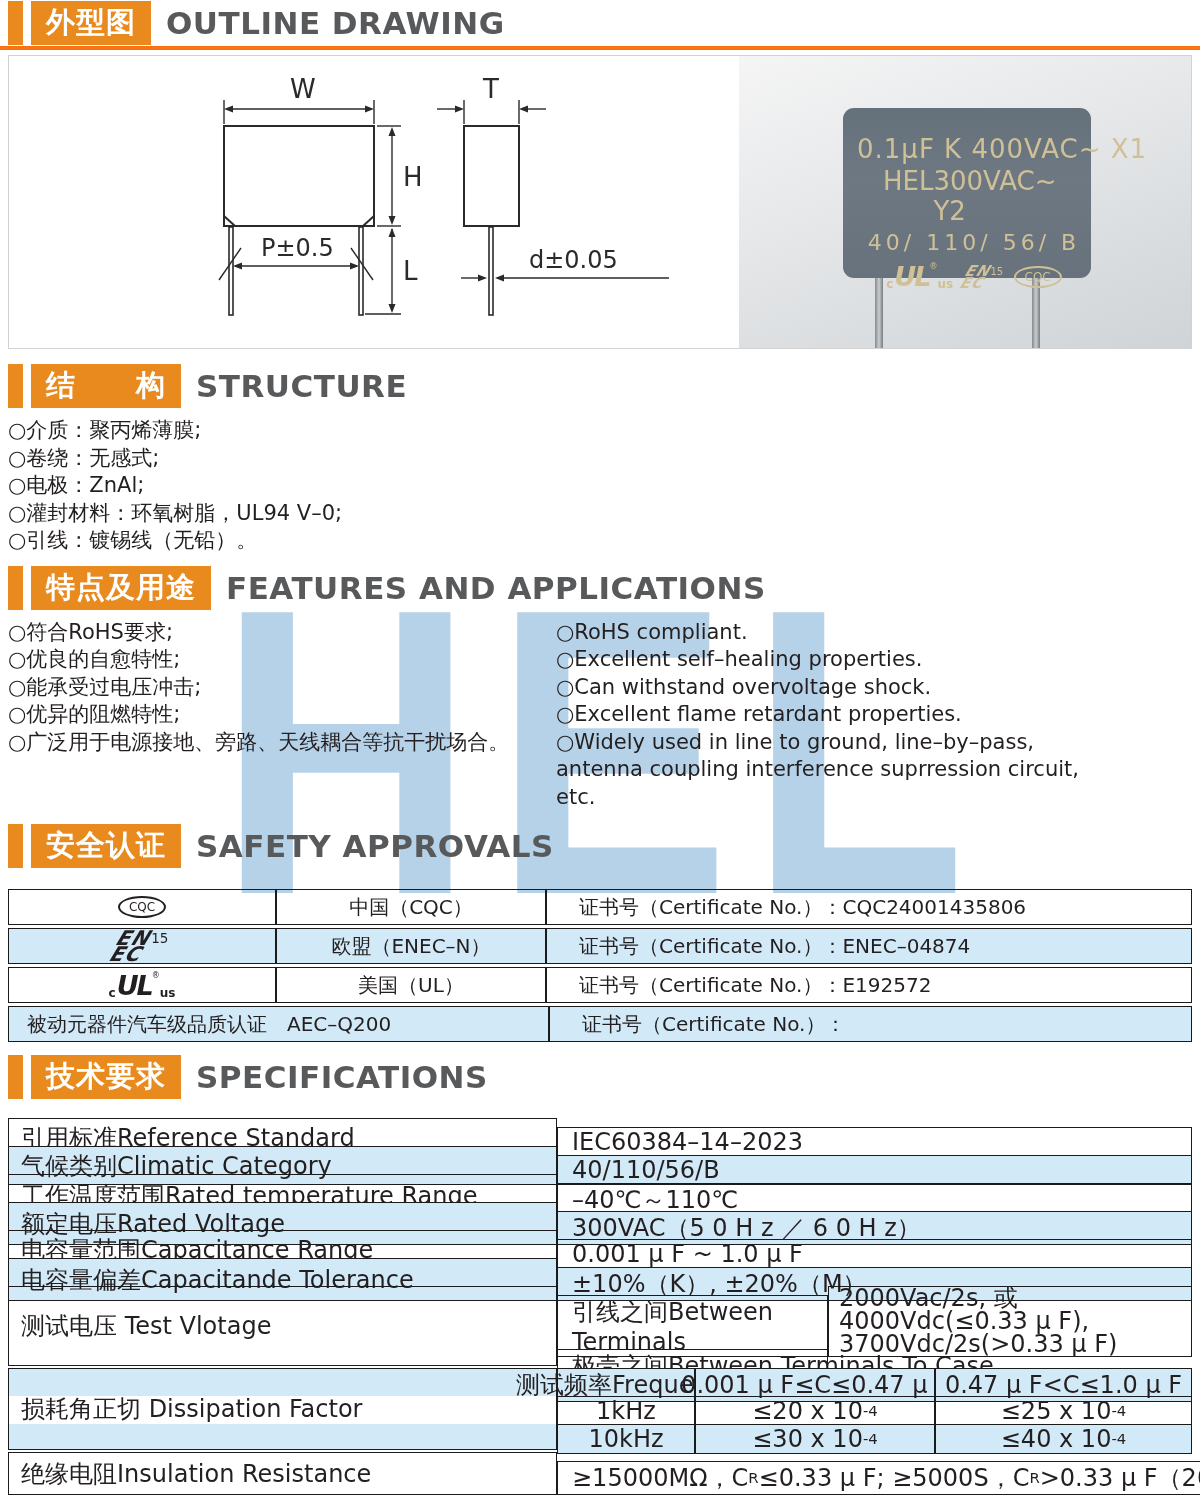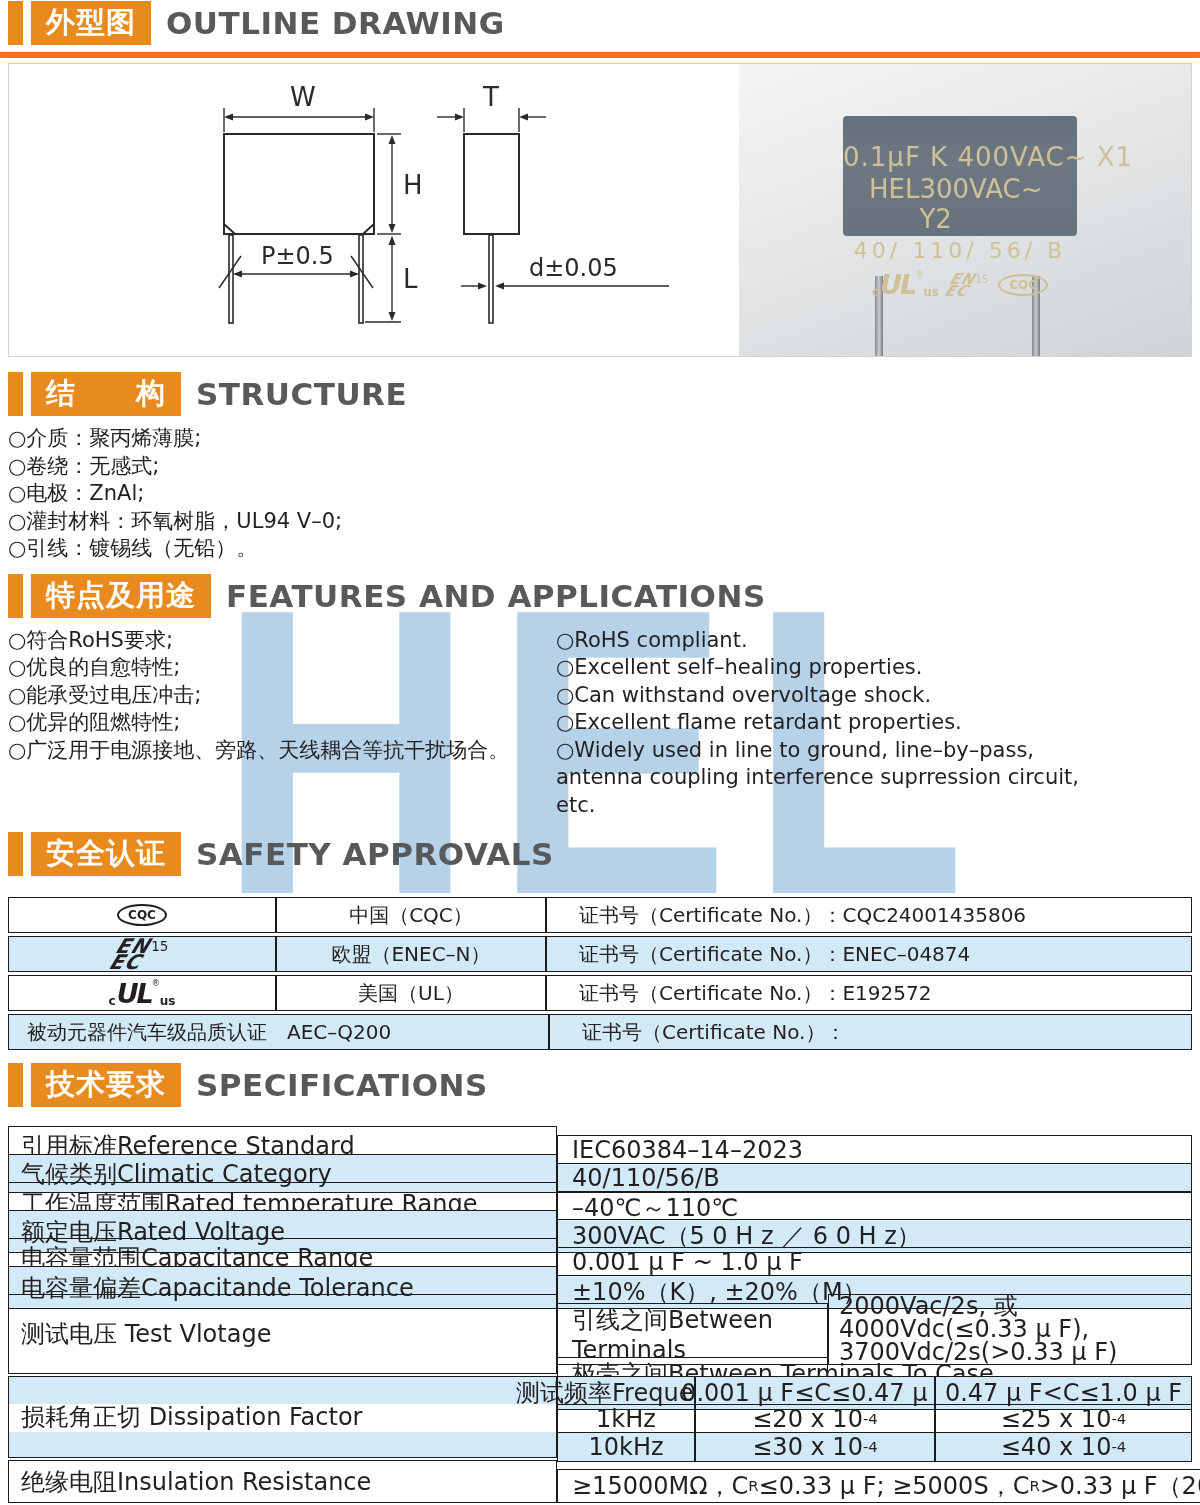--- a/index.html
+++ b/index.html
@@ -18,56 +18,56 @@
   
   .sec-wrap{padding:0 0 0 0;}
   .sec-head{display:flex;align-items:center;height:46px;margin-left:8px;}
   .sec-bar{width:15px;height:44px;background:#e98a1e;margin-right:8px;flex:0 0 auto;}
   .sec-cn{
     background:#e98a1e;color:#ffffff;font-weight:bold;font-size:29px;
     height:44px;display:flex;align-items:center;padding:0 15px;letter-spacing:1px;
     white-space:pre;
   }
   .sec-en{color:#58595b;font-weight:bold;font-size:31px;margin-left:15px;letter-spacing:0.5px;white-space:nowrap;}
-  .head-rule{border-bottom:6px solid #f97316;padding-bottom:6px;}
+  .head-rule{border-bottom:4px solid #f97316;}
   
   .panel{
     position:relative;margin:5px 8px 0 8px;height:292px;
     border:1px solid #d2d2d2;background:#ffffff;
   }
   .draw-svg{position:absolute;left:0;top:0;}
   .photo{
     position:absolute;right:0;top:0;width:452px;height:100%;
     background:linear-gradient(160deg,#f5f5f5,#e6e8ea 40%,#d9dcde 75%,#d0d4d7);
     overflow:hidden;
   }
   .cap-body{
-    position:absolute;left:104px;top:52px;width:234px;height:120px;
+    position:absolute;left:104px;top:52px;width:234px;height:170px;
     background:linear-gradient(180deg,#64707a,#6d7883 40%,#67727c);
-    border-radius:4px;color:#cfc096;
+    border-radius:11px;color:#cfc096;padding-left:14px;
   }
   .cap-lead{position:absolute;top:212px;width:8px;height:80px;
     background:linear-gradient(90deg,#84898d,#c9cdd0 50%,#777c80);}
   .cap-lead.l1{left:136px;} .cap-lead.l2{left:293px;}
   .cap-line1{font-size:26px;text-align:center;margin-top:26px;letter-spacing:1px;white-space:nowrap;}
   .cap-line2{font-size:26px;display:flex;justify-content:space-between;padding:0 22px 0 26px;margin-top:2px;}
   .cap-line3{font-size:22px;text-align:center;letter-spacing:4px;margin-top:4px;}
   .cap-marks{display:flex;justify-content:space-around;align-items:center;margin-top:8px;padding:0 24px;}
   
   .ul-mark{display:inline-flex;align-items:flex-end;line-height:1;}
   .ul-c{font-size:12px;font-weight:bold;margin-right:1px;}
   .ul-ul{font-size:27px;font-weight:bold;font-style:italic;letter-spacing:-2px;}
   .ul-reg{font-size:8px;align-self:flex-start;}
   .ul-us{font-size:12px;font-weight:bold;}
   .enec-mark{display:inline-flex;align-items:flex-start;line-height:1;}
   .enec-lines{display:inline-flex;flex-direction:column;font-weight:bold;font-style:italic;
     font-size:15px;line-height:12px;transform:skewX(-22deg);letter-spacing:1px;}
   .enec-num{font-size:10px;margin-left:2px;margin-top:2px;}
   .cqc-oval{display:inline-block;border:2px solid currentColor;border-radius:50%;
-    padding:3px 9px;font-size:12px;font-weight:bold;line-height:1;}
+    padding:3px 9px;font-size:12px;font-weight:normal;line-height:1;}
   
   .two-col{display:flex;margin:8px 8px 0 8px;}
   .col-cn{width:548px;flex:0 0 auto;}
   .col-en{width:560px;flex:0 0 auto;}
   .blist div{font-size:21px;line-height:27.5px;}
   
   .tbl{margin:20px 8px 0 8px;}
   .trow{display:grid;margin-bottom:3px;}
   .cell{
     border:1.5px solid #1b1b1b;display:flex;align-items:center;

